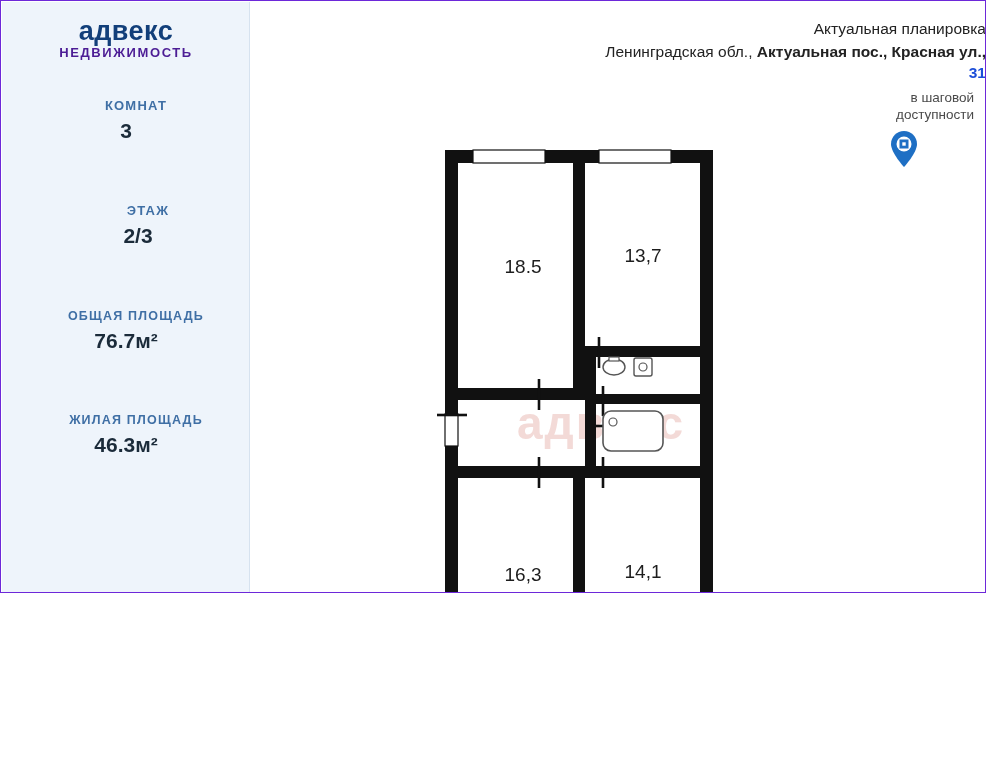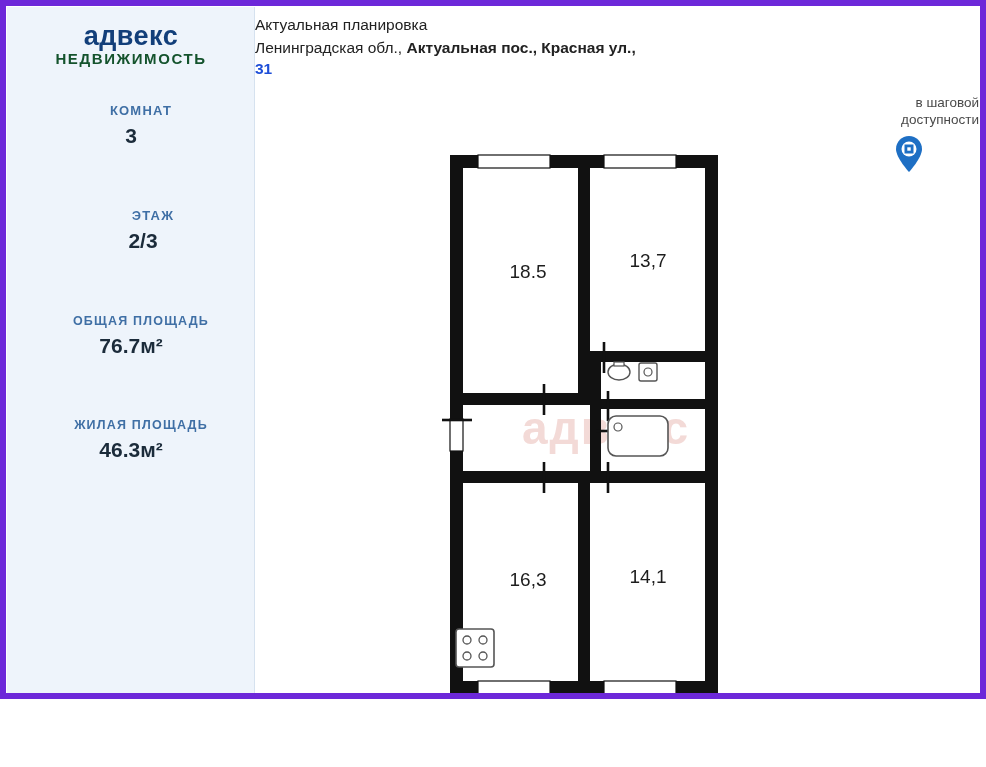--- a/index.html
+++ b/index.html
@@ -4,23 +4,23 @@
 <style>
   html, body {
     margin: 0;
     padding: 0;
     background: #ffffff;
     font-family: "Liberation Sans", sans-serif;
   }
   #page {
     position: relative;
     width: 986px;
-    height: 699px;
+    height: 593px;
     background: #ffffff;
-    border: 6px solid #6d28d9;
+    border: 1px solid #6d28d9;
     box-sizing: border-box;
     overflow: hidden;
   }
 
   
   #sidebar {
     position: absolute;
     left: 1px; top: 1px;
     width: 248px; height: 765px;
     background: #eef4fb;
@@ -33,24 +33,24 @@
     width: 248px;
     text-align: center;
   }
   #logo .logo-main {
     font-size: 27px;
     font-weight: bold;
     letter-spacing: 0.5px;
     color: #123f7a;
   }
   #logo .logo-sub {
-    font-size: 15px;
+    font-size: 13px;
     font-weight: bold;
     letter-spacing: 1.6px;
-    color: #14532d;
+    color: #4c1d95;
     margin-top: -2px;
   }
 
   .stat {
     position: absolute;
     width: 248px;
     text-align: center;
   }
   .stat .stat-label {
     font-size: 13px;
@@ -70,22 +70,22 @@
   #stat-floor { top: 201px; padding-left: 12px; }
   #stat-total { top: 307px; }
   #stat-living { top: 411px; }
   #stat-total .stat-label, #stat-living .stat-label { font-size: 12.5px; }
 
   
   #header {
     position: absolute;
     left: 249px; top: 1px;
     width: 736px;
-    text-align: left;
-    padding-top: 9px;
+    text-align: right;
+    padding-top: 18px;
   }
   #header .h-line1 {
     font-size: 15.5px;
     color: #222;
   }
   #header .h-line2 {
     font-size: 15.5px;
     color: #222;
     margin-top: 5px;
   }

